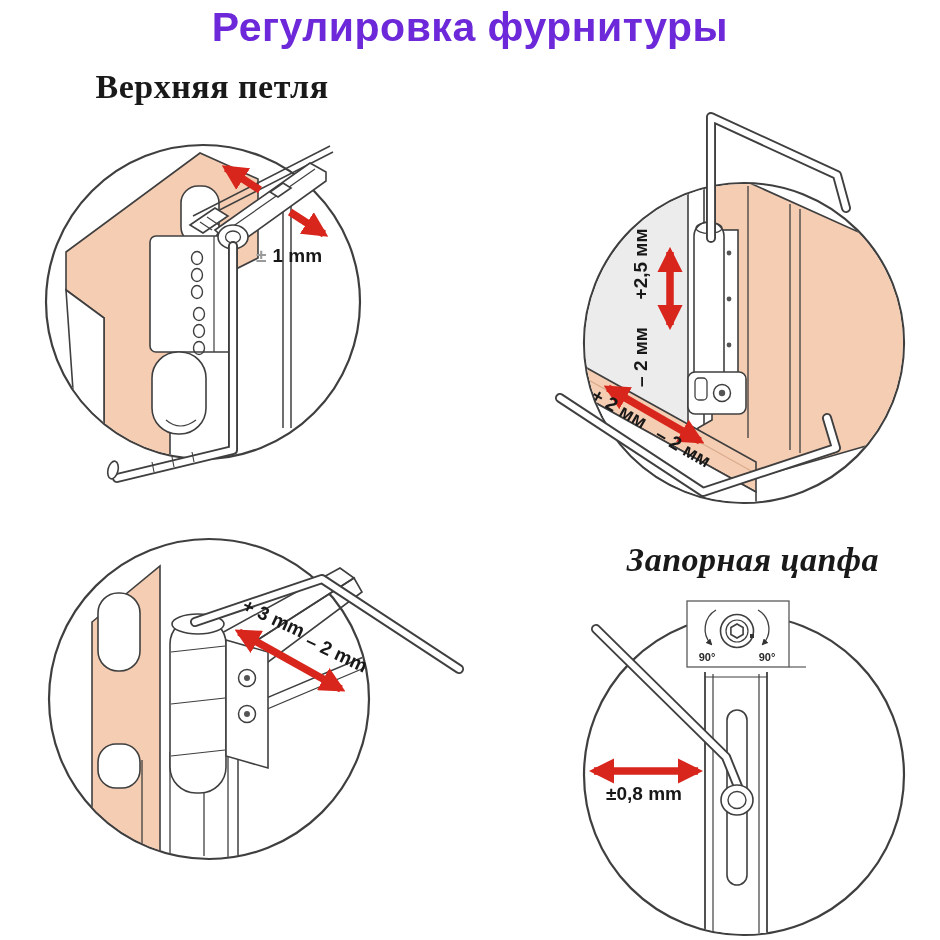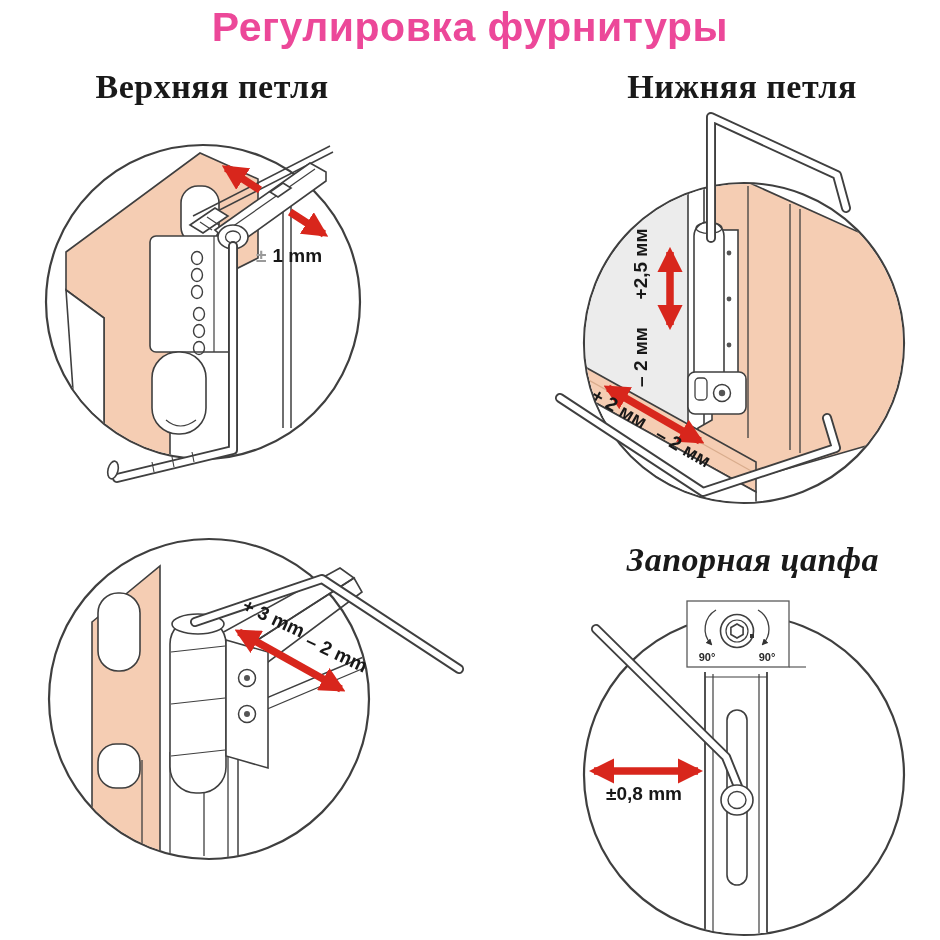--- a/index.html
+++ b/index.html
@@ -1,19 +1,19 @@
 <!DOCTYPE html>
 <html style="--red: #d8261c; --peach: #f5cdb3; --gray: #ececec; --line: #3f3f3f;"><head>
 <meta charset="utf-8">
 <style>
   html,body{margin:0;padding:0;background:#fff;}
   #stage{position:relative;width:940px;height:940px;background:#fff;overflow:hidden;
          font-family:"Liberation Sans",sans-serif;}
   .title{position:absolute;left:0;top:4px;width:100%;text-align:center;
-         font:bold 41px "Liberation Sans",sans-serif;color:#ec4899;letter-spacing:.5px;}
+         font:bold 41px "Liberation Sans",sans-serif;color:#6d28d9;letter-spacing:.5px;}
   .sec-head{position:absolute;transform:translateX(-50%);white-space:nowrap;
          font:bold 34px "Liberation Serif",serif;color:#191919;letter-spacing:.5px;}
   .ill{position:absolute;}
   .ln{stroke:var(--line);fill:none;}
   .peach{fill:var(--peach);stroke:var(--line);stroke-width:1.6;}
   .wht{fill:#fff;stroke:var(--line);stroke-width:1.6;}
   .gry{fill:var(--gray);stroke:none;}
   .red-arrow{stroke:var(--red);fill:none;stroke-width:7.5;}
   .mk{fill:var(--red);}
   .dkm{fill:#333;}
@@ -25,21 +25,20 @@
   text{user-select:none;}
 </style>
 </head>
 <body>
 
 <div id="stage">
 
   <div class="title">Регулировка фурнитуры</div>
 
   <div class="sec-head" style="left:212px;top:68px;text-align:center;">Верхняя петля</div>
-  <div class="sec-head" style="left:742px;top:68px;">Нижняя петля</div>
   <div class="sec-head" style="left:753px;top:541px;font-style:italic;">Запорная цапфа</div>
 
   <svg class="ill" style="left:20px;top:115px;" width="370" height="400" viewBox="20 115 370 400">
     <defs>
       <clipPath id="c1">
           <circle cx="203" cy="302" r="156"></circle>
         </clipPath>
       <marker id="u-ah" viewBox="0 0 10 10" refX="8" refY="5" markerWidth="3.4" markerHeight="3.4" orient="auto-start-reverse">
         <path d="M0,0 L10,5 L0,10 z" class="mk"></path>
         </marker>

